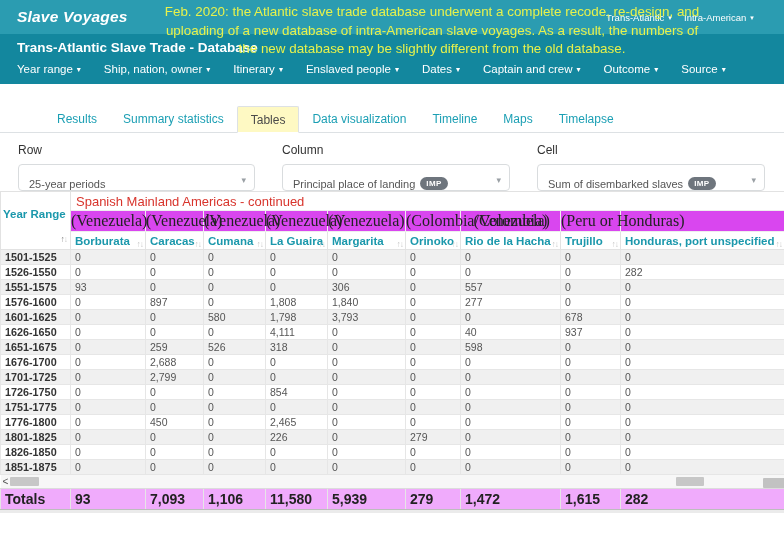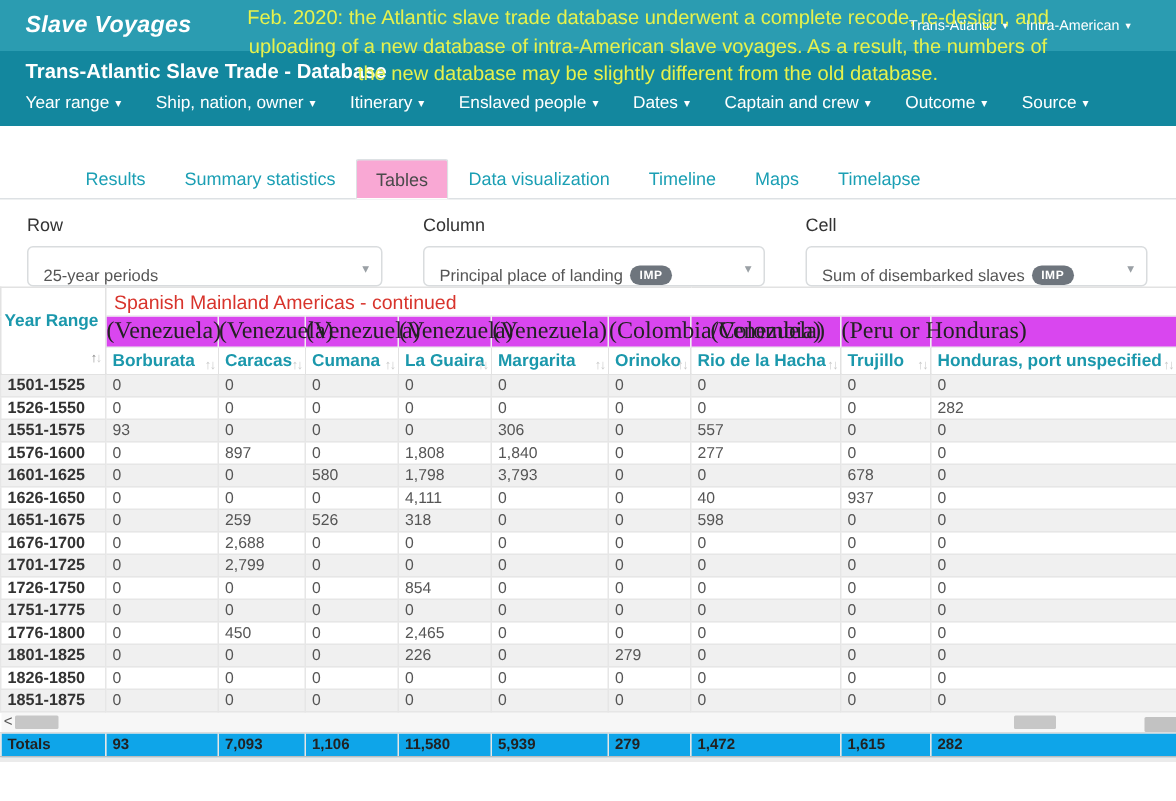--- a/index.html
+++ b/index.html
@@ -25,21 +25,21 @@
   .nav .dd { margin-right:23px; cursor:pointer; white-space:nowrap; }
   .caret { display:inline-block; margin-left:4px; }
   .caret::before { content:"▾"; font-size:8px; vertical-align:1px; }
   .topmenu .caret::before { font-size:7px; }
 
   
   .tabs { margin-top:22px; padding-left:44px; display:flex;
     border-bottom:1px solid #dde1e4; }
   .tab { padding:6px 13px 5px; font-size:12px; color:#1B9FB4; cursor:pointer;
     white-space:nowrap; }
-  .tab.active { color:#4a4a4a; background:#f9a8d4; border:1px solid #dde1e4;
+  .tab.active { color:#4a4a4a; background:#fef9c3; border:1px solid #dde1e4;
     border-bottom:1px solid #fff; margin-bottom:-1px; border-radius:2px 2px 0 0; }
 
   
   .controls { display:flex; margin:10px 0 0 18px; }
   .ctrl { margin-right:27px; }
   .ctrl-label { font-size:12px; color:#333; margin-bottom:7px; }
   .select { height:27px; border:1px solid #d9dcde; border-radius:4px; background:#fff;
     display:flex; align-items:center; padding:12px 22px 0 10px; font-size:11px;
     color:#555; position:relative; cursor:pointer; white-space:nowrap; }
   .select.w1 { width:237px; } .select.w2 { width:228px; }
@@ -77,22 +77,22 @@
   td.yr { font-weight:bold; color:#333; font-size:10.8px; }
   .scrollrow td { padding:0; height:13px; background:#f7f7f7;
     border:1px solid #dcdcdc; border-left:none; border-right:none; }
   .track { position:relative; height:13px; width:784px; }
   .scroll-arrow { position:absolute; left:2px; top:0; color:#555; cursor:pointer; }
   .scroll-arrow::before { content:"<"; font-size:10px; }
   .thumb { position:absolute; top:2px; height:9px; background:#c7c7c7;
     border-radius:1px; cursor:pointer; }
   #th1 { left:9px; width:29px; } #th2 { left:675px; width:28px; }
   #th3 { right:0; top:3px; width:22px; height:10px; background:#c2c2c2; }
-  tr.totals td { font-weight:bold; color:#222; font-size:10px; padding:2px 4px;
-    height:16px; background:#0ea5e9; border-top:1px solid #8f8f8f;
+  tr.totals td { font-weight:bold; color:#222; font-size:14px; padding:2px 4px;
+    height:16px; background:#f0abfc; border-top:1px solid #8f8f8f;
     border-bottom:1px solid #bdbdbd; }
   .bottomstrip { height:3px; background:#ebebeb; }
 </style>
 </head>
 <body>
 
 <div id="page">
 
   <div class="hdr">
     <div class="hdr-top"></div>

